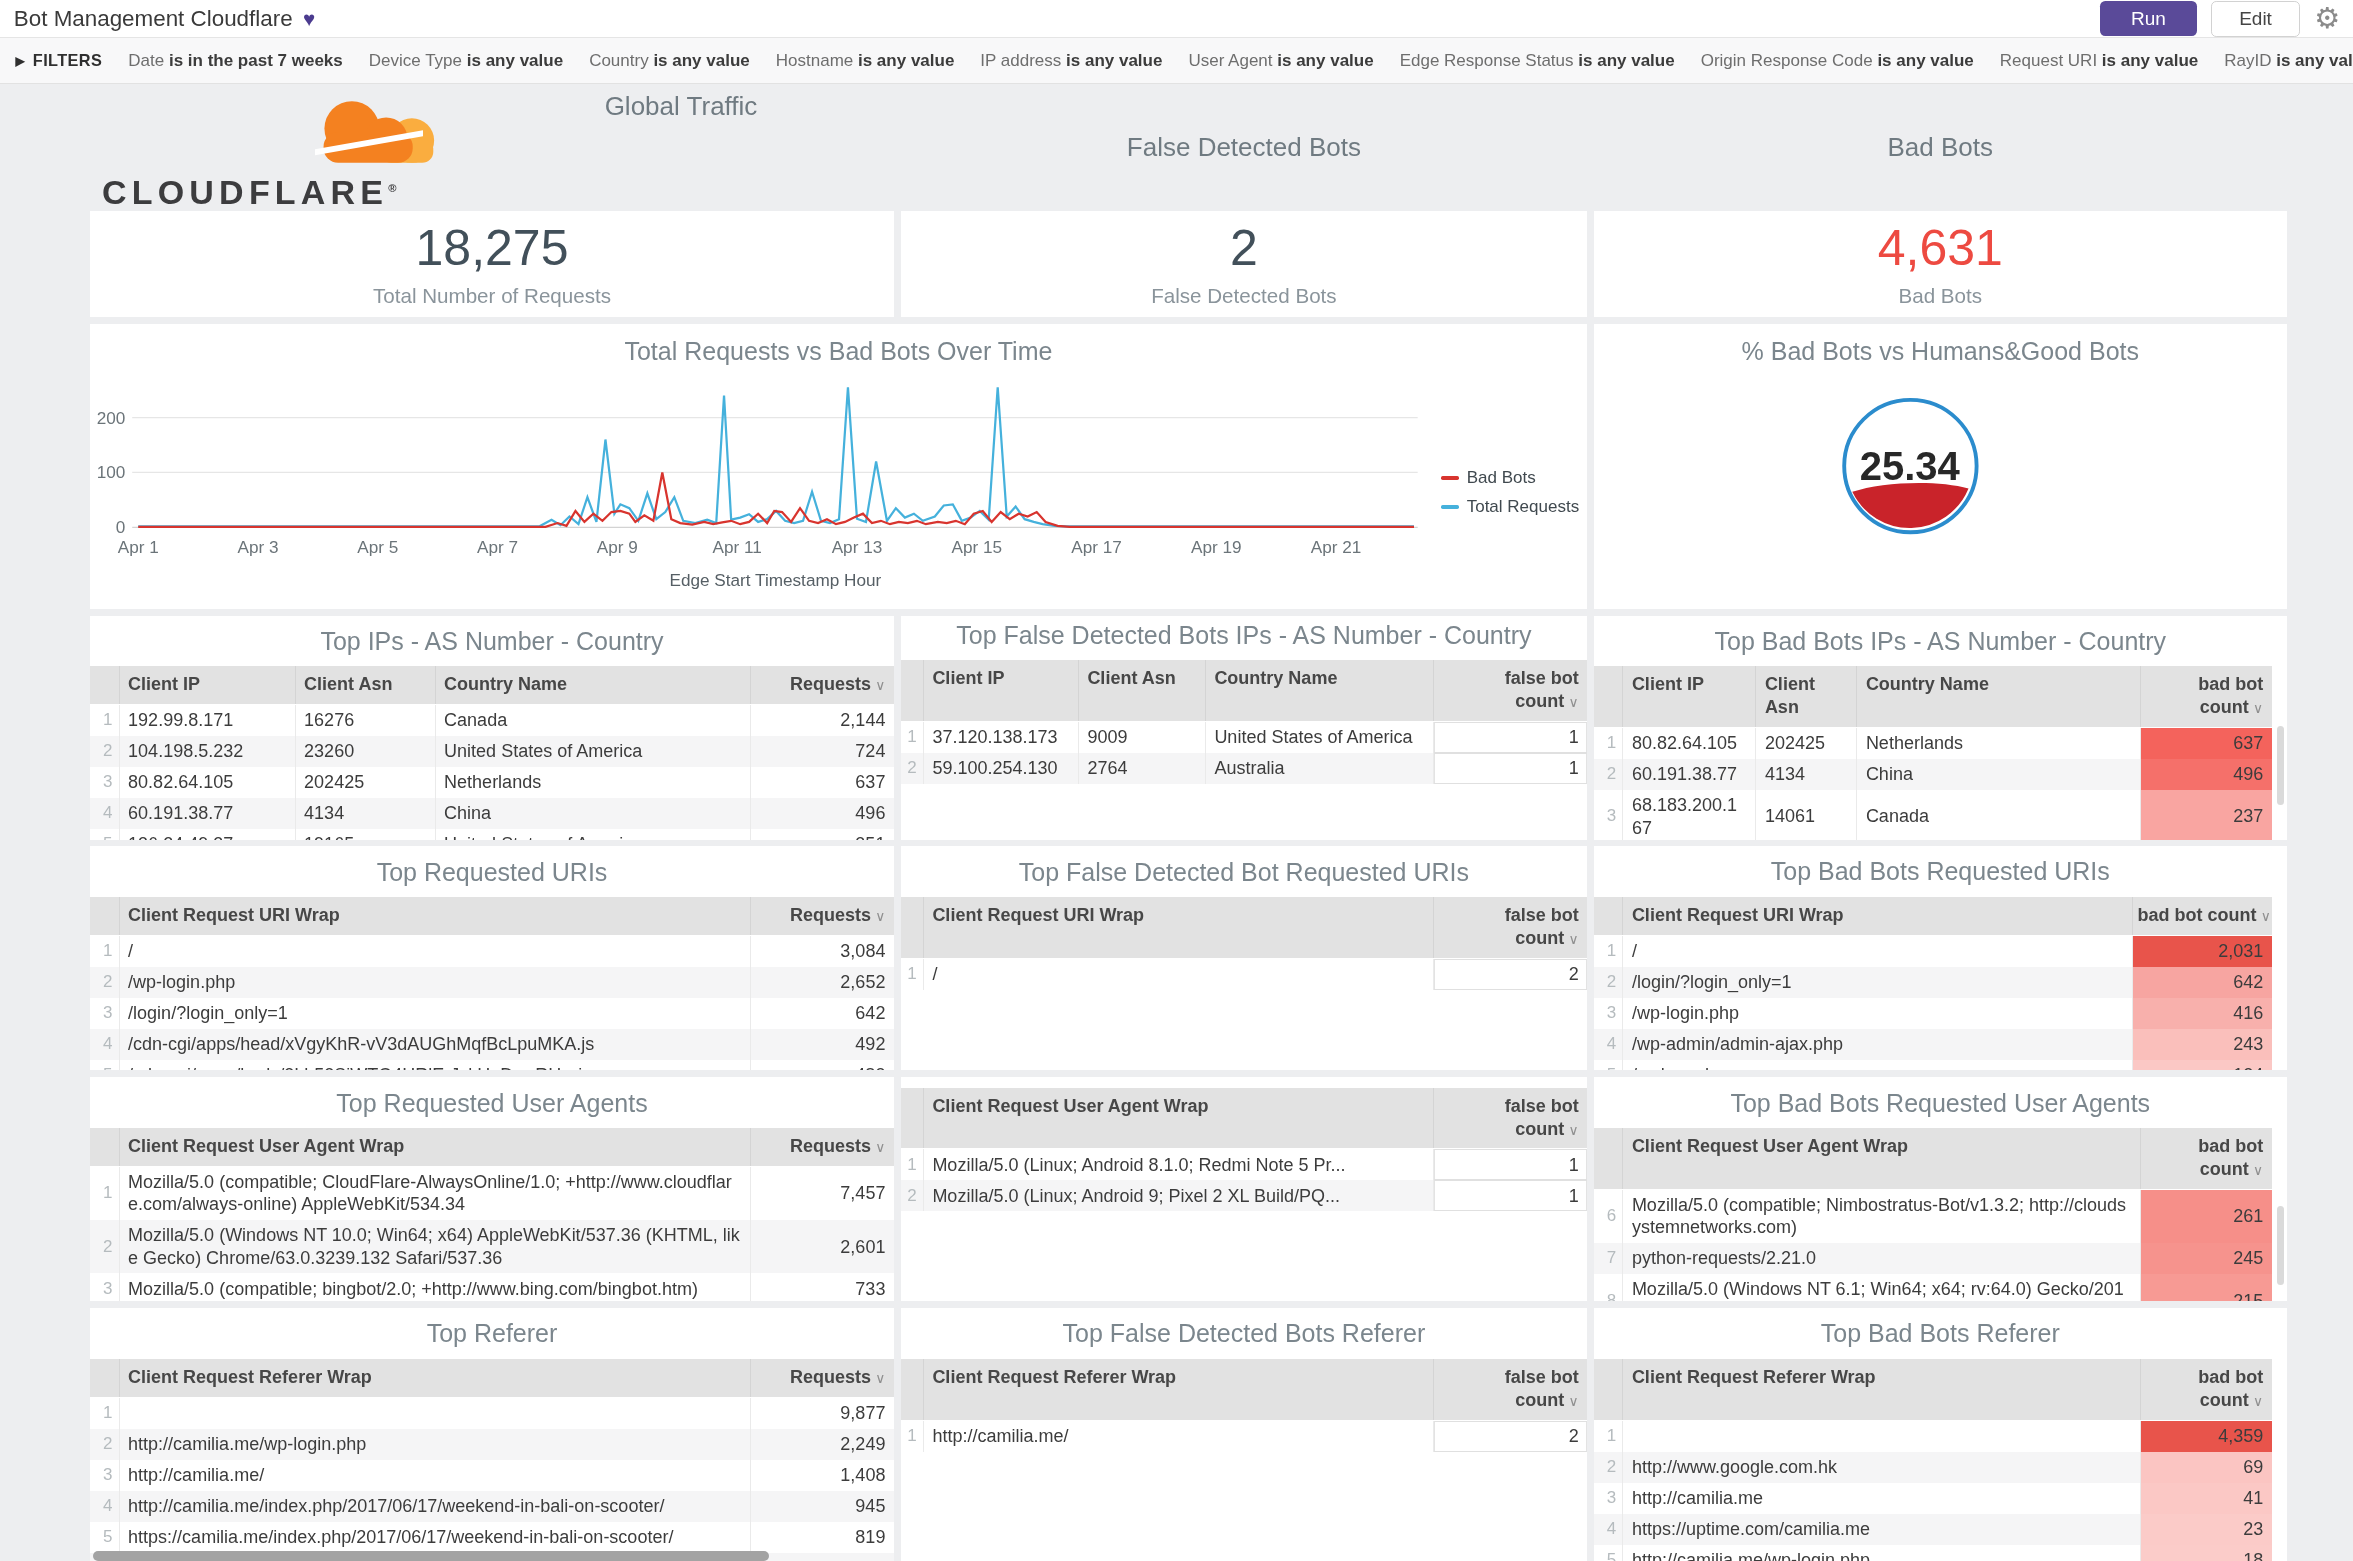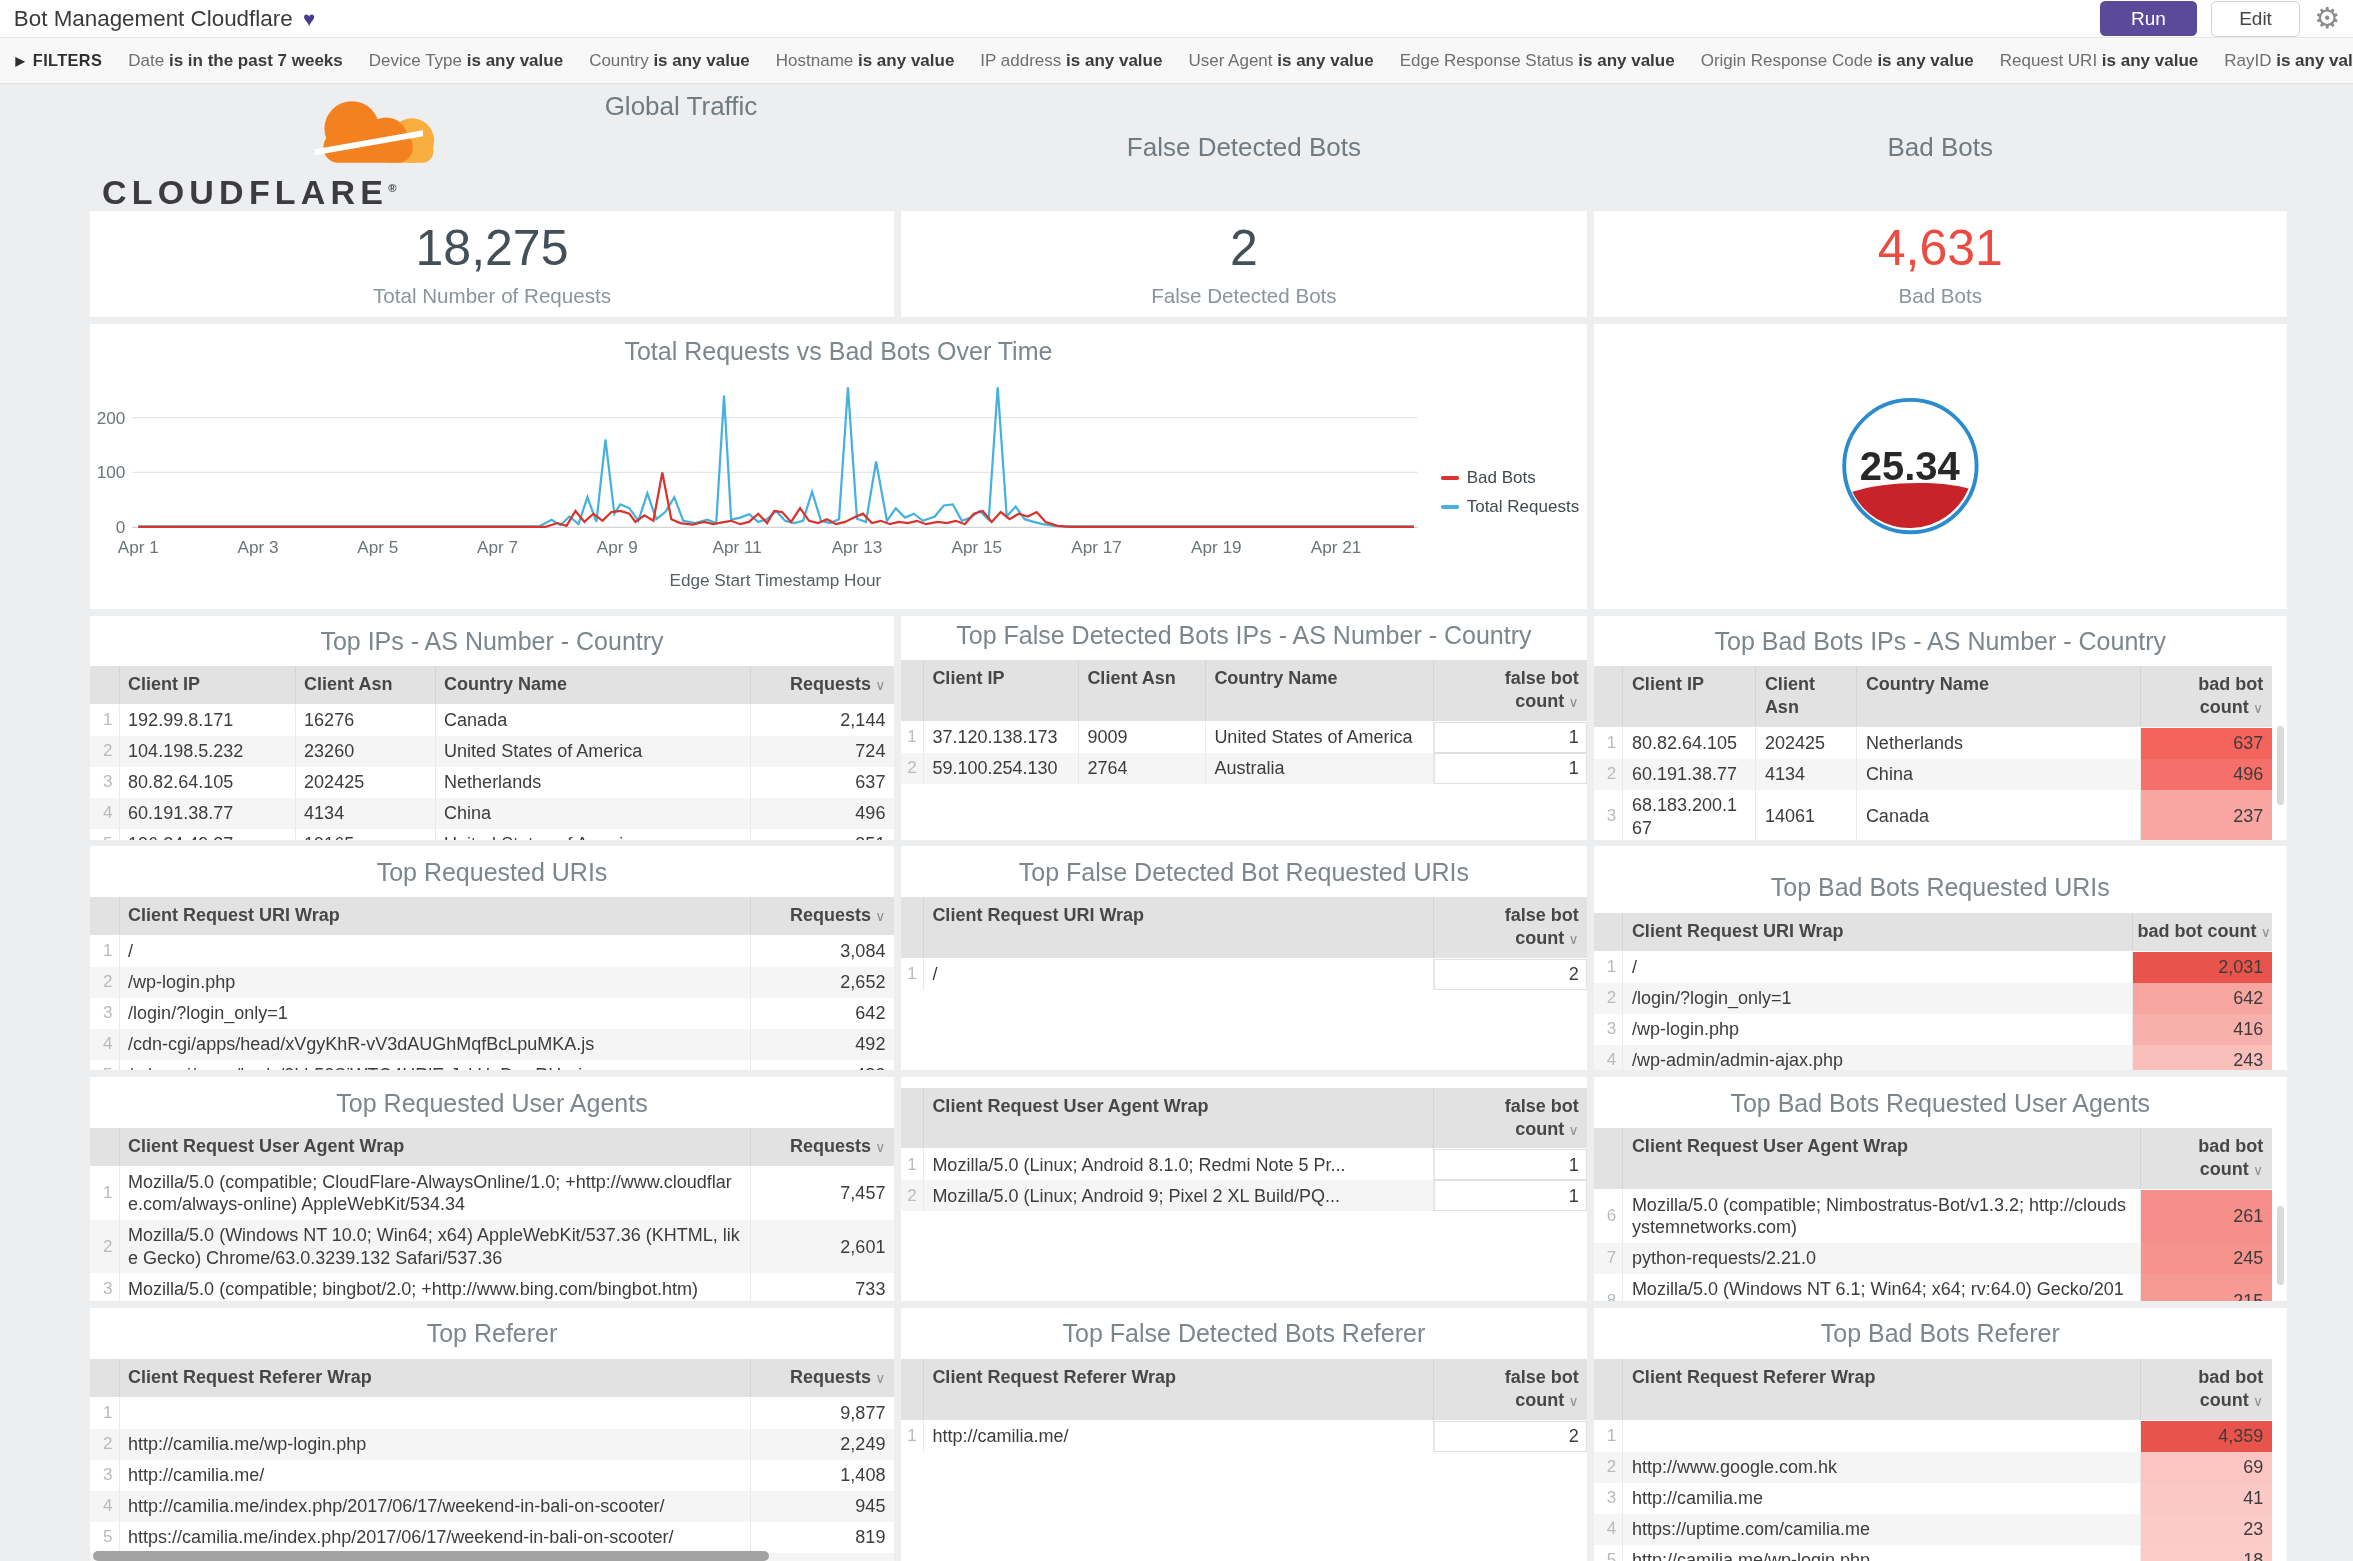--- a/index.html
+++ b/index.html
@@ -175,20 +175,21 @@
             <span>Bad Bots</span>
           </div>
           <div class="legend-item">
             <span class="swatch" style="background: rgb(69, 177, 220);"></span>
             <span>Total Requests</span>
           </div>
         </div>
     </div>
 
     <div class="tile">
+      <div class="tile-title" style="position:relative;z-index:2;">% Bad Bots vs Humans&amp;Good Bots</div>
       <svg class="gauge-svg" width="693" height="285" viewBox="0 0 806 331">
         <circle id="gauge-ring" cx="368" cy="165" r="77" fill="#ffffff" stroke-width="4.5" stroke="#2b8ccd"></circle>
         <path id="gauge-fill" d="M300.4 195 C335 183,400 181,435.6 191 A74 74 0 0 1 300.4 195 Z" fill="#c9232a"></path>
       </svg>
       <div class="gauge-value">25.34</div>
     </div>
 
     <div class="tile">
         <div class="tile-title" style="padding-top: 11.2px;">Top IPs - AS Number - Country</div>
         <table class="ltable" style="width: 804px;">
@@ -391,21 +392,21 @@
           <tbody>
             <tr>
               <td class="idx">1</td>
               <td>/</td>
               <td class="num boxed">2</td>
             </tr>
           </tbody>
         </table>
       </div>
     <div class="tile">
-        <div class="tile-title" style="padding-top: 27px;">Top Bad Bots Requested URIs</div>
+        <div class="tile-title" style="padding-top: 11px;">Top Bad Bots Requested URIs</div>
         <table class="ltable" style="width: 678px;">
           <colgroup>
             <col style="width: 29px;">
             <col style="width: 510px;">
             <col style="width: 139px;">
           </colgroup>
           <thead>
             <tr>
               <th class="idx"></th>
               <th><span>Client Request URI Wrap</span></th>

